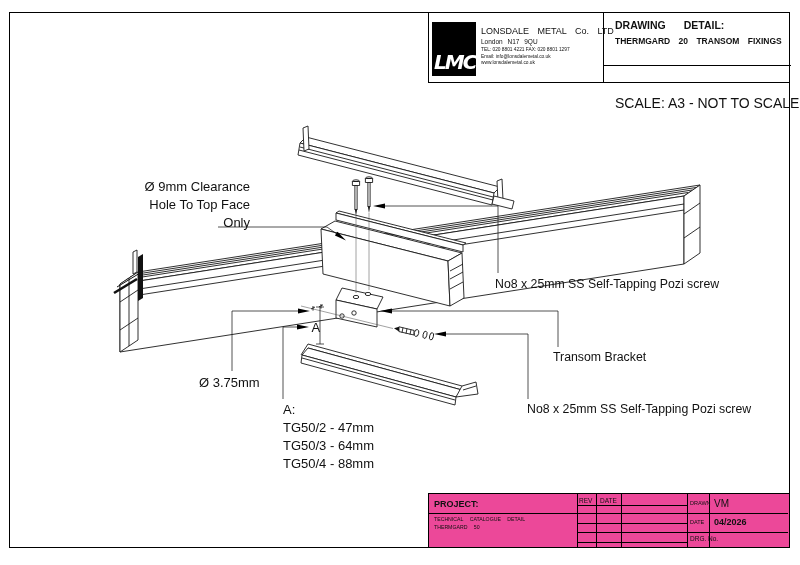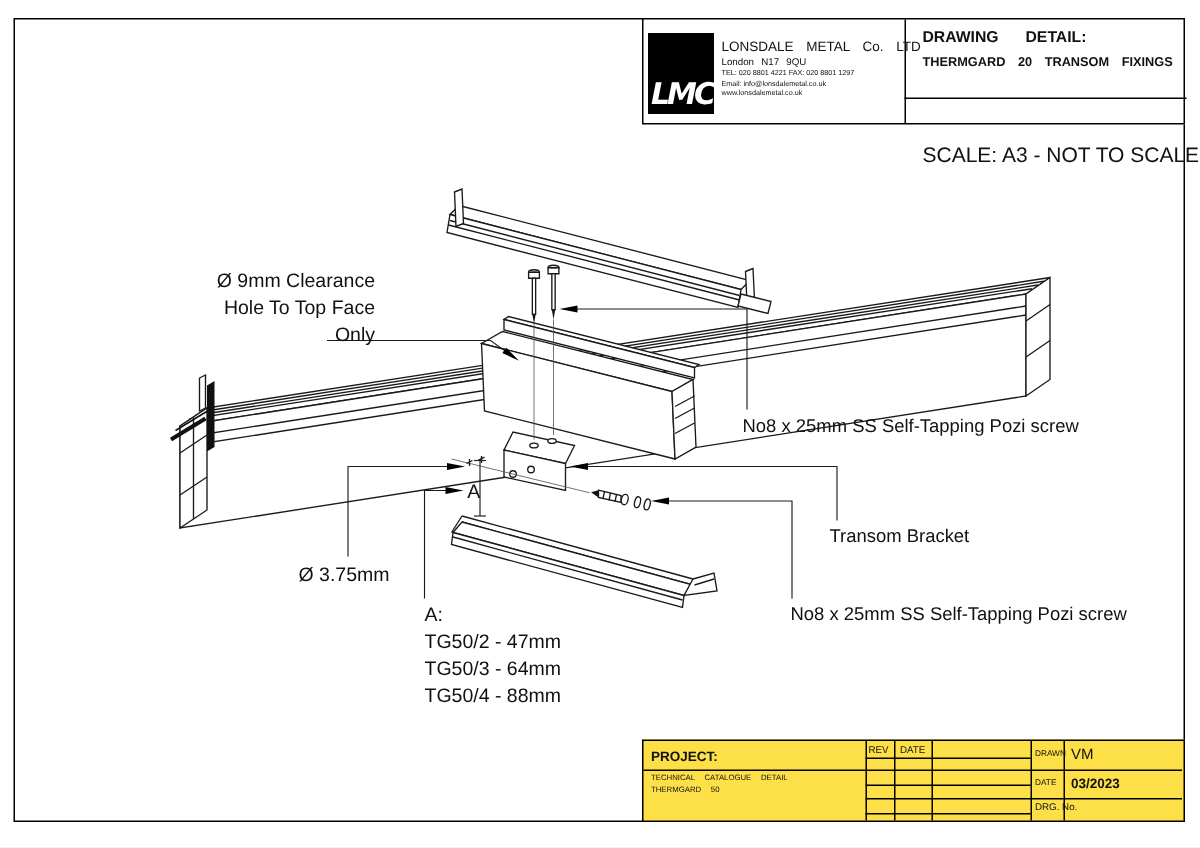--- a/index.html
+++ b/index.html
@@ -16,21 +16,21 @@
                  font-style:italic;font-weight:bold;font-size:20px;letter-spacing:-2px;}
   .co-name{position:absolute;left:52px;top:13px;font-size:9px;word-spacing:6px;white-space:nowrap;}
   .co-addr{position:absolute;left:52px;top:25px;font-size:6.5px;word-spacing:3px;white-space:nowrap;}
   .co-tel {position:absolute;left:52px;top:34px;font-size:4.8px;white-space:nowrap;}
   .co-mail{position:absolute;left:52px;top:40.5px;font-size:4.8px;white-space:nowrap;}
   .co-web {position:absolute;left:52px;top:46.5px;font-size:4.8px;white-space:nowrap;}
   .dt-label{position:absolute;left:186px;top:6px;font-size:10.5px;font-weight:bold;word-spacing:15px;white-space:nowrap;}
   .dt-value{position:absolute;left:186px;top:23px;font-size:8.5px;font-weight:bold;word-spacing:6px;white-space:nowrap;}
   .scale-text{position:absolute;left:186px;top:56px;font-size:14px;white-space:nowrap;margin-top:26px;}
   
-  #footer-block{left:428px;top:493px;width:362px;height:55px;border:1.5px solid #000;box-sizing:border-box;background:#fde047;}
+  #footer-block{left:428px;top:493px;width:362px;height:55px;border:1.5px solid #000;box-sizing:border-box;background:#ec4899;}
   .vl{position:absolute;top:0;width:0;height:100%;border-left:1px solid #000;}
   .hl{position:absolute;height:0;border-top:1px solid #000;}
   .ft{position:absolute;white-space:nowrap;}
   
   #cad{left:0;top:0;}
   #cad text{font-family:"Liberation Sans",sans-serif;fill:#111;}
   .lbl{font-size:13px;}
   .lbl-s{font-size:12.3px;}
   .ln{stroke:#1a1a1a;stroke-width:0.9;fill:none;}
   .ln-thin{stroke:#555;stroke-width:0.55;fill:none;}
@@ -224,17 +224,17 @@
     <div class="ft" style="left:5px;top:5px;font-size:9px;font-weight:bold">PROJECT:</div>
     <div class="ft" style="left:5px;top:22px;font-size:5.2px;word-spacing:5px">TECHNICAL CATALOGUE DETAIL</div>
     <div class="ft" style="left:5px;top:29.5px;font-size:5.2px;word-spacing:5px">THERMGARD 50</div>
 
     <div class="ft" style="left:150px;top:2.5px;font-size:6.5px">REV</div>
     <div class="ft" style="left:171px;top:2.5px;font-size:6.5px">DATE</div>
 
     <div class="ft" style="left:261px;top:6px;font-size:5.5px">DRAWN</div>
     <div class="ft" style="left:285px;top:4px;font-size:10px;font-weight:normal">VM</div>
     <div class="ft" style="left:261px;top:25px;font-size:5.5px">DATE</div>
-    <div class="ft" style="left:285px;top:22.5px;font-size:9px;font-weight:bold">03/2023</div>
+    <div class="ft" style="left:285px;top:22.5px;font-size:9px;font-weight:bold">04/2026</div>
     <div class="ft" style="left:261px;top:41px;font-size:6.5px">DRG. No.</div>
   </div>
 
 </div>
 
 </body></html>

